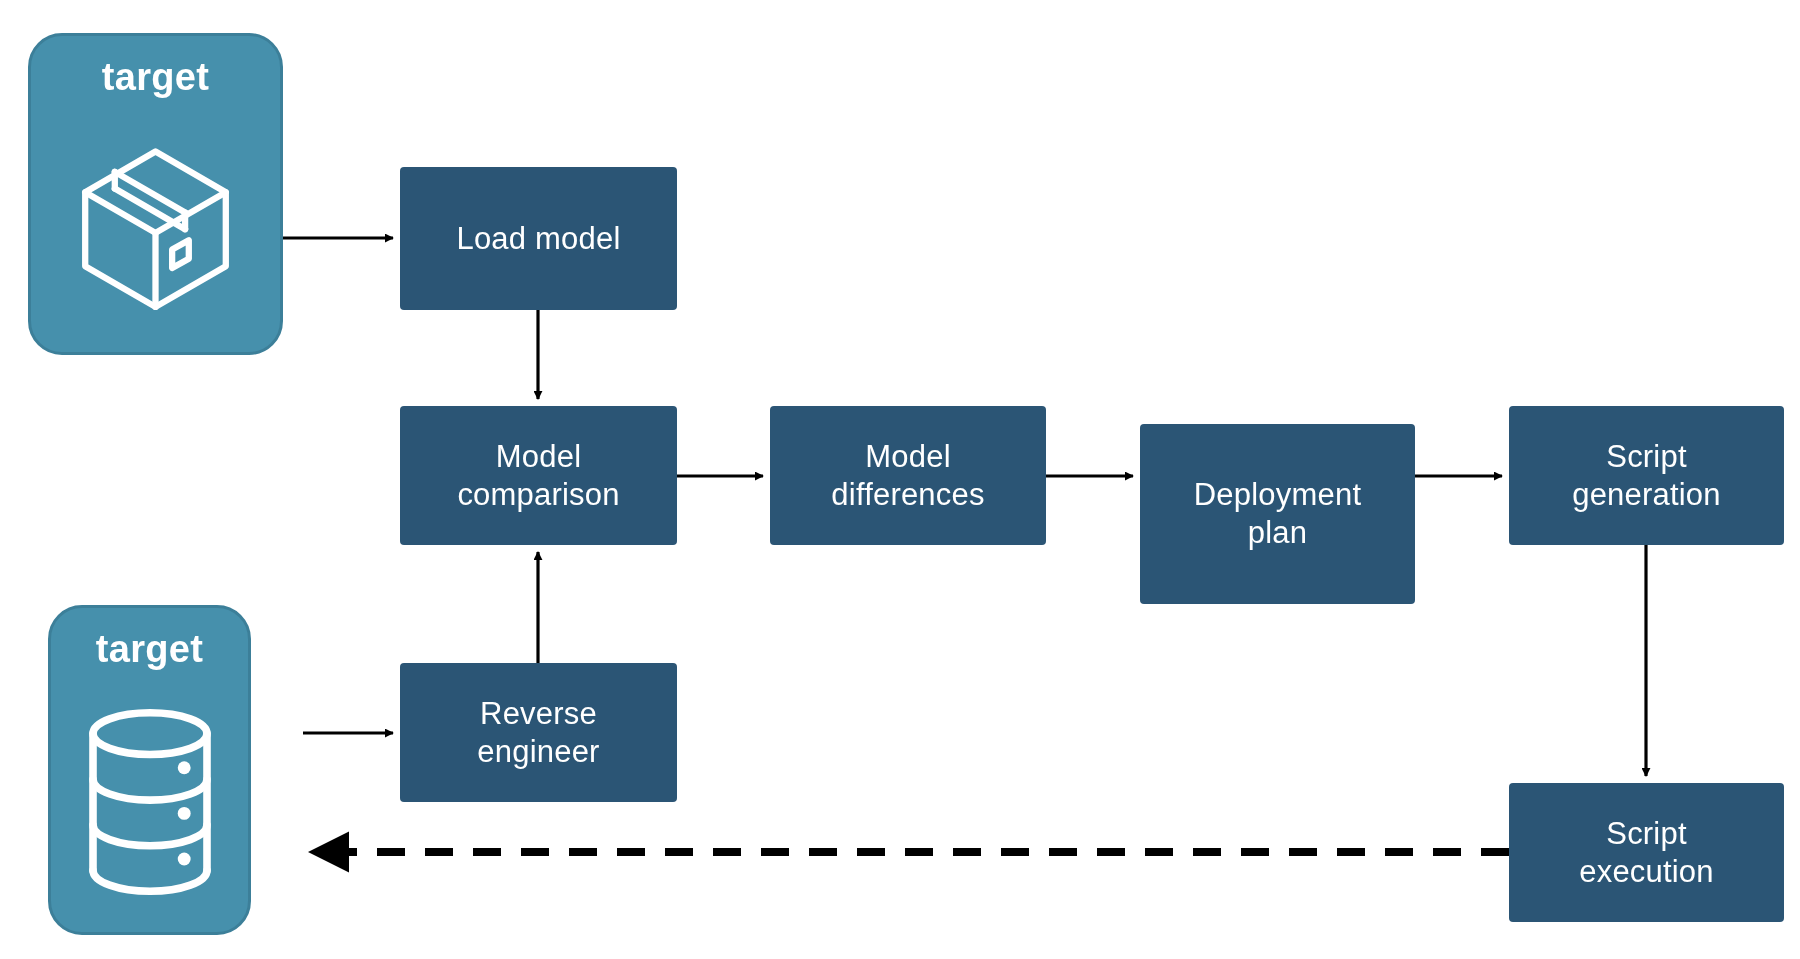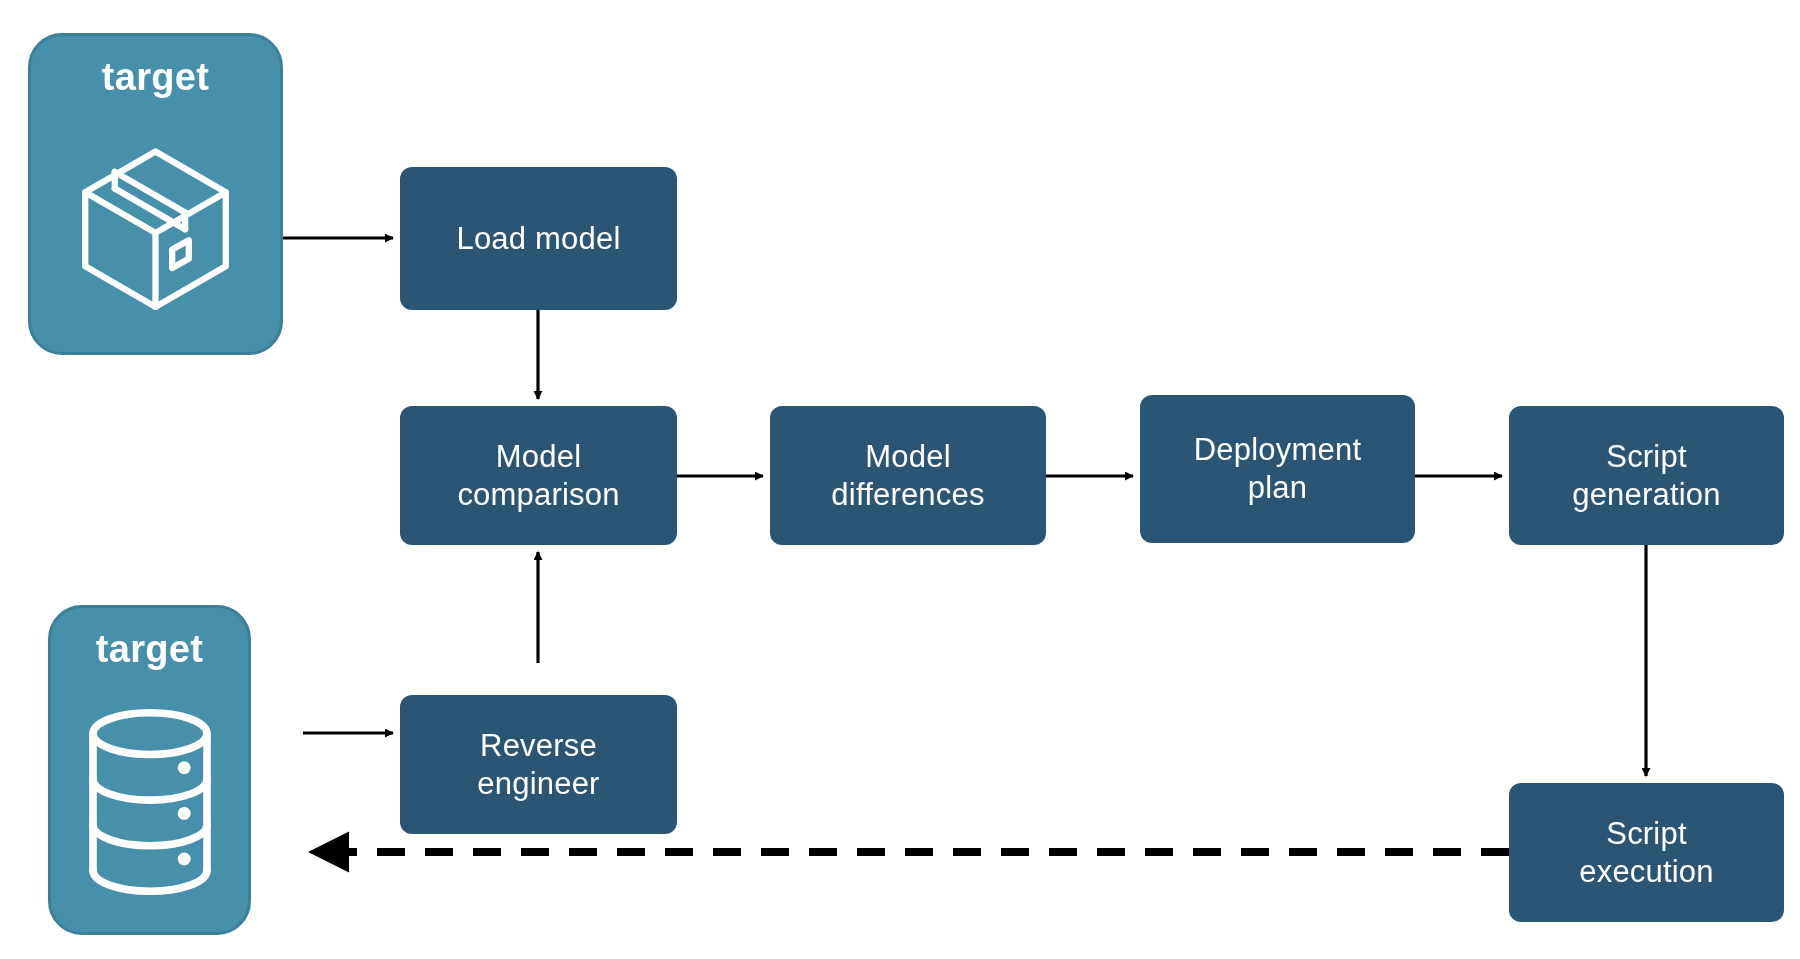--- a/index.html
+++ b/index.html
@@ -26,21 +26,21 @@
     position: absolute;
     box-sizing: border-box;
     display: flex;
     align-items: center;
     justify-content: center;
     text-align: center;
     color: #ffffff;
   }
   .node.process {
     background: #2b5575;
-    border-radius: 12px;
+    border-radius: 4px;
     font-size: 31px;
     font-weight: 400;
     line-height: 1.22;
     letter-spacing: 0.2px;
   }
   .node.endpoint {
     background: #4690ac;
     border: 3px solid #3c7f99;
     border-radius: 34px;
     flex-direction: column;
@@ -138,26 +138,26 @@
   <div class="node process" style="left:400px; top:406px; width:277px; height:139px;">
     <span class="node-label">Model
 comparison</span>
   </div>
 
   <div class="node process" style="left:770px; top:406px; width:276px; height:139px;">
     <span class="node-label">Model
 differences</span>
   </div>
 
-  <div class="node process" style="left:1140px; top:395px; width:275px; height:148px;">
+  <div class="node process" style="left:1140px; top:424px; width:275px; height:180px;">
     <span class="node-label">Deployment
 plan</span>
   </div>
 
-  <div class="node process" style="left:400px; top:663px; width:277px; height:139px;margin-top:32px;">
+  <div class="node process" style="left:400px; top:663px; width:277px; height:139px;">
     <span class="node-label">Reverse
 engineer</span>
   </div>
 
   <div class="node process" style="left:1509px; top:406px; width:275px; height:139px;">
     <span class="node-label">Script
 generation</span>
   </div>
 
   <div class="node process" style="left:1509px; top:783px; width:275px; height:139px;">

